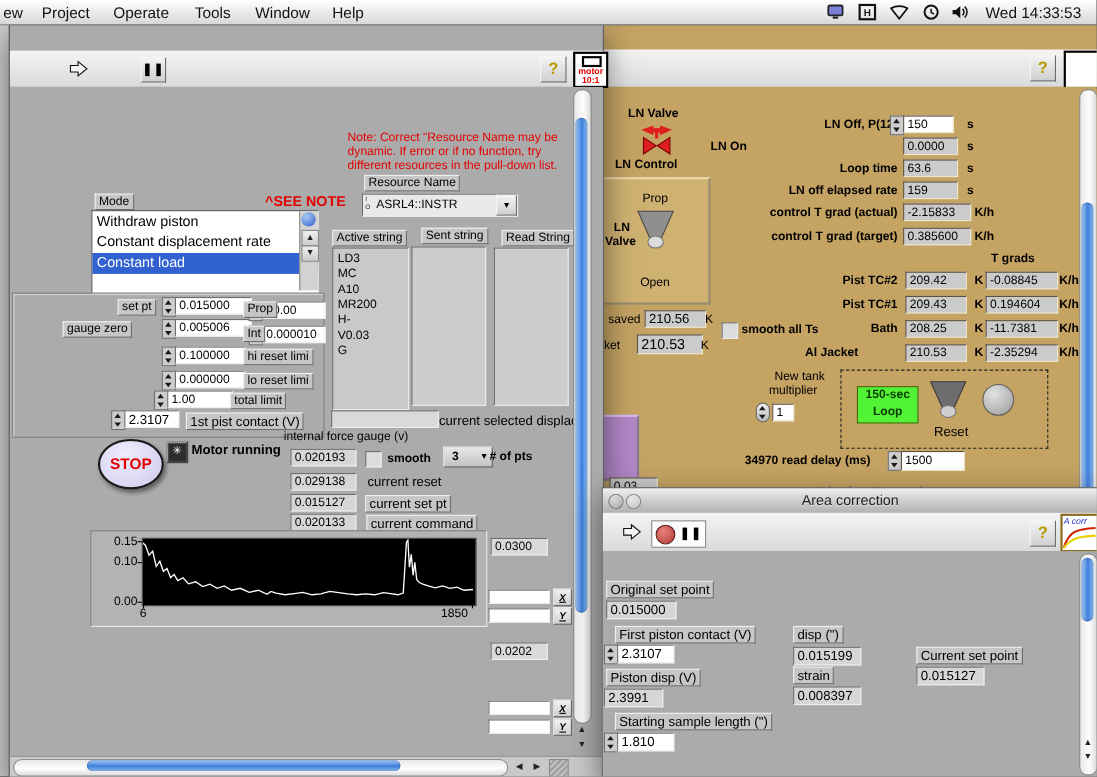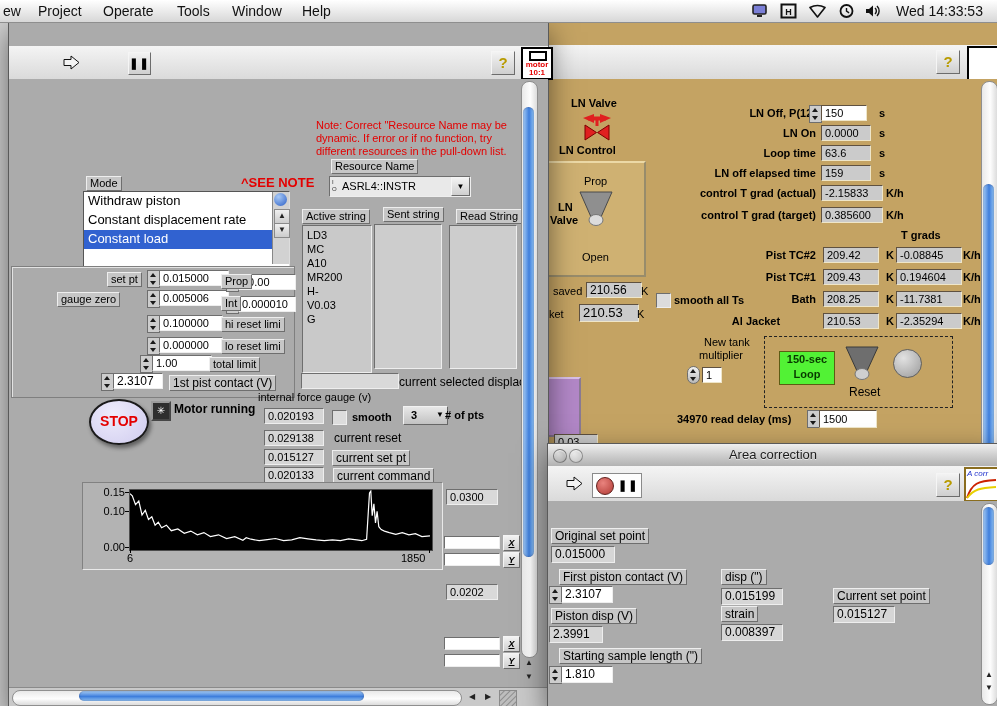--- a/index.html
+++ b/index.html
@@ -72,29 +72,29 @@
         <div class="txt bold" style="left:10px;top:38px">LN</div>
         <div class="txt bold" style="left:2px;top:51px">Valve</div>
         <div class="txt" style="left:34px;top:88px">Open</div>
       </div>
 
       <div class="goldlbl" style="left:105px;top:28px;width:170px;text-align:right">LN Off, P(12)</div>
       <div class="spin" style="left:268px;top:26px"></div>
       <div class="gfld white" style="left:280px;top:26px;width:38px">150</div>
       <div class="goldlbl" style="left:338px;top:28px">s</div>
 
-      <div class="goldlbl" style="left:105px;top:48px;width:170px;text-align:right">LN On</div>
+      <div class="goldlbl" style="left:105px;top:48px;width:170px;">LN On</div>
       <div class="gfld" style="left:280px;top:46px;width:42px">0.0000</div>
       <div class="goldlbl" style="left:338px;top:48px">s</div>
 
       <div class="goldlbl" style="left:105px;top:68px;width:170px;text-align:right">Loop time</div>
       <div class="gfld" style="left:280px;top:66px;width:42px">63.6</div>
       <div class="goldlbl" style="left:338px;top:68px">s</div>
 
-      <div class="goldlbl" style="left:105px;top:88px;width:170px;text-align:right">LN off elapsed time</div>
+      <div class="goldlbl" style="left:105px;top:88px;width:170px;text-align:right">LN off elapsed rate</div>
       <div class="gfld" style="left:280px;top:86px;width:42px">159</div>
       <div class="goldlbl" style="left:338px;top:88px">s</div>
 
       <div class="goldlbl" style="left:105px;top:108px;width:170px;text-align:right">control T grad (actual)</div>
       <div class="gfld" style="left:280px;top:106px;width:54px">-2.15833</div>
       <div class="goldlbl" style="left:345px;top:108px">K/h</div>
 
       <div class="goldlbl" style="left:105px;top:130px;width:170px;text-align:right">control T grad (target)</div>
       <div class="gfld" style="left:280px;top:128px;width:54px">0.385600</div>
       <div class="goldlbl" style="left:345px;top:130px">K/h</div>

